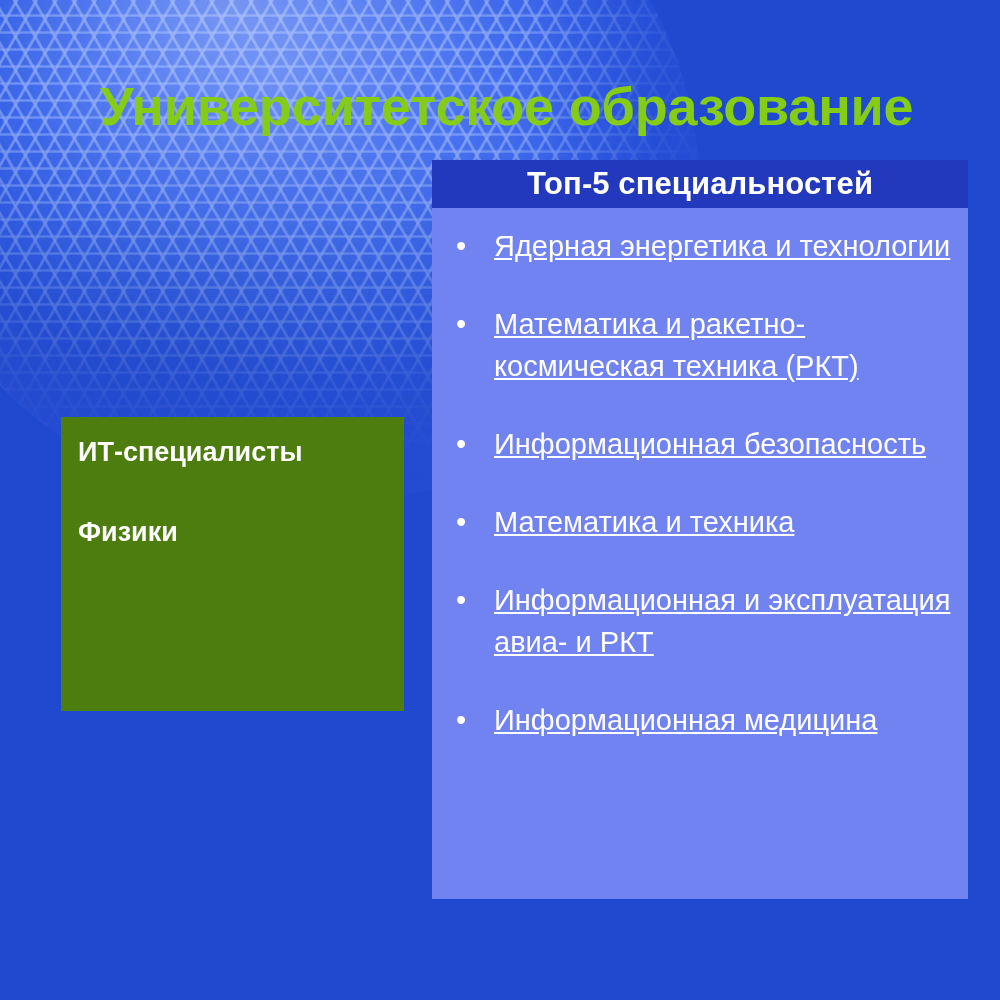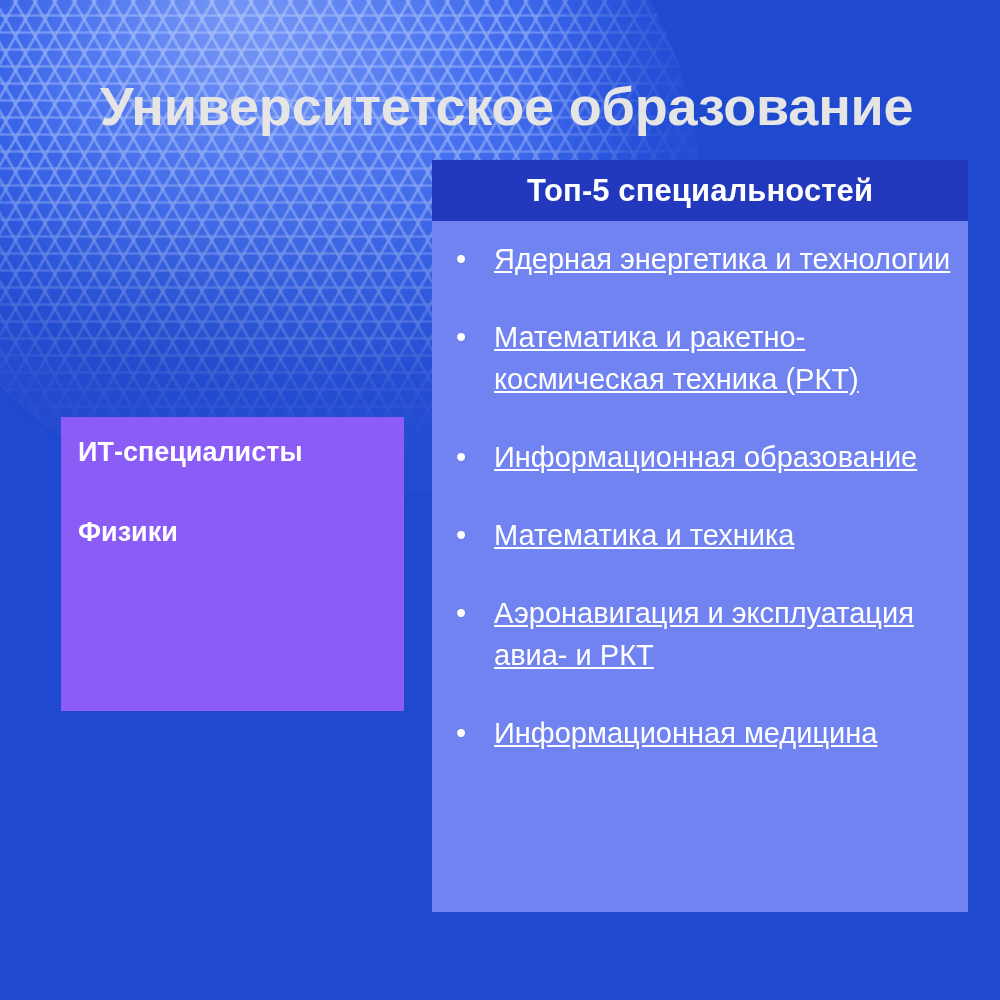--- a/index.html
+++ b/index.html
@@ -88,34 +88,34 @@
   }
 
   
   #slide-title {
     position: absolute;
     left: 100px;
     top: 78px;
     width: 820px;
     font-size: 54px;
     font-weight: bold;
-    color: #e5e5e5;
+    color: #84cc16;
     letter-spacing: -0.2px;
     line-height: 1.05;
     white-space: nowrap;
   }
 
   
   #left-panel {
     position: absolute;
     left: 61px;
     top: 417px;
     width: 343px;
     height: 294px;
-    background: #8b5cf6;
+    background: #4d7c0f;
     box-sizing: border-box;
     padding: 19px 20px 0 17px;
   }
   .left-item {
     color: #ffffff;
     font-size: 27px;
     font-weight: bold;
     line-height: 1.25;
     margin-bottom: 46px;
   }
@@ -123,21 +123,21 @@
 
   
   #right-panel {
     position: absolute;
     left: 432px;
     top: 160px;
     width: 536px;
     height: 747px;
   }
   #right-panel-header {
-    height: 61px;
+    height: 48px;
     background: #2239bd;
     display: flex;
     align-items: center;
     justify-content: center;
     text-align: right;
   }
   #right-panel-header-title {
     color: #ffffff;
     font-size: 31px;
     font-weight: bold;
@@ -203,31 +203,31 @@
         <span class="spec-text">Ядерная энергетика и технологии</span>
       </div>
 
       <div class="spec-item">
         <span class="spec-bullet">•</span>
         <span class="spec-text">Математика и ракетно-космическая техника (РКТ)</span>
       </div>
 
       <div class="spec-item">
         <span class="spec-bullet">•</span>
-        <span class="spec-text">Информационная образование</span>
+        <span class="spec-text">Информационная безопасность</span>
       </div>
 
       <div class="spec-item">
         <span class="spec-bullet">•</span>
         <span class="spec-text">Математика и техника</span>
       </div>
 
       <div class="spec-item">
         <span class="spec-bullet">•</span>
-        <span class="spec-text">Аэронавигация и эксплуатация авиа- и РКТ</span>
+        <span class="spec-text">Информационная и эксплуатация авиа- и РКТ</span>
       </div>
 
       <div class="spec-item">
         <span class="spec-bullet">•</span>
         <span class="spec-text">Информационная медицина</span>
       </div>
 
     </div>
   </div>
 

